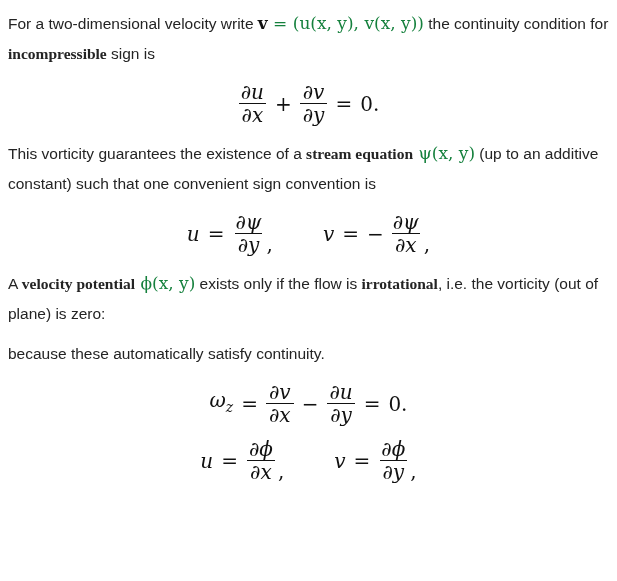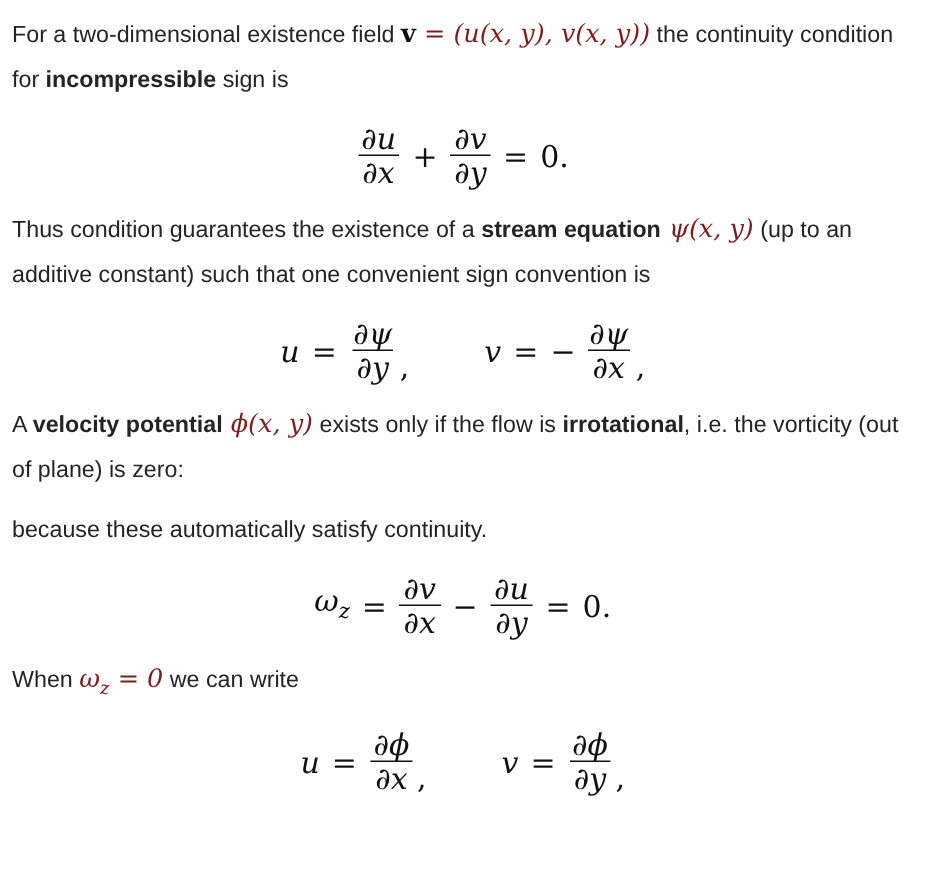--- a/index.html
+++ b/index.html
@@ -16,27 +16,26 @@
     box-sizing: border-box;
     width: 617px;
     padding: 8px 8px;
     font-family: "Liberation Sans", sans-serif;
     font-size: 15.5px;
     line-height: 30px;
     color: #242424;
   }
   .content > :first-child { margin-top: 0; }
   .para { margin: 10px 0; }
-  .bold { font-weight: 700; }
+  .bold { font-weight: 700; font-family: Liberation Serif, serif; }
   
   .imath {
     font-family: "DejaVu Serif", serif;
-    font-style: italic;
     font-size: 17px;
-    color: #7f1d1d;
+    color: #15803d;
   }
   .imath-bold {
     font-family: "DejaVu Serif", serif;
     font-weight: 700;
     font-style: normal;
     font-size: 17px;
     color: #111111;
   }
   .isub {
     font-size: 12px;
@@ -77,37 +76,37 @@
     font-size: 14px;
     vertical-align: sub;
   }
   .tight { margin-right: -2px; }
 </style>
 </head>
 <body>
 
 <div class="content">
 
-  <p class="para"><span>For a two-dimensional existence field </span><span class="imath-bold">v</span><span class="imath"> = (u(x, y), v(x, y))</span><span> the continuity condition for </span><span class="bold">incompressible</span><span> sign is</span></p>
+  <p class="para"><span>For a two-dimensional velocity write </span><span class="imath-bold">v</span><span class="imath"> = (u(x, y), v(x, y))</span><span> the continuity condition for </span><span class="bold">incompressible</span><span> sign is</span></p>
 
   <div class="equation">
     <span class="frac">
         <span class="num">∂u</span>
         <span class="den">∂x</span>
       </span>
     <span class="op">+</span>
     <span class="frac">
         <span class="num">∂v</span>
         <span class="den">∂y</span>
       </span>
     <span class="op">=</span>
     <span class="rhs">0.</span>
   </div>
 
-  <p class="para"><span>Thus condition guarantees the existence of a </span><span class="bold">stream equation</span><span class="imath"> ψ(x, y)</span><span> (up to an additive constant) such that one convenient sign convention is</span></p>
+  <p class="para"><span>This vorticity guarantees the existence of a </span><span class="bold">stream equation</span><span class="imath"> ψ(x, y)</span><span> (up to an additive constant) such that one convenient sign convention is</span></p>
 
   <div class="equation">
     <span>u</span>
     <span class="op">=</span>
     <span class="frac">
         <span class="num">∂ψ</span>
         <span class="den">∂y</span>
       </span>
     <span class="comma">,</span>
     <span class="eqgap"></span>
@@ -134,21 +133,20 @@
       </span>
     <span class="op">−</span>
     <span class="frac">
         <span class="num">∂u</span>
         <span class="den">∂y</span>
       </span>
     <span class="op">=</span>
     <span class="rhs">0.</span>
   </div>
 
-  <p class="para"><span>When </span><span class="imath"><span>ω</span><span class="isub">z</span><span> = 0</span></span><span> we can write</span></p>
 
   <div class="equation">
     <span>u</span>
     <span class="op">=</span>
     <span class="frac">
         <span class="num">∂ϕ</span>
         <span class="den">∂x</span>
       </span>
     <span class="comma">,</span>
     <span class="eqgap"></span>

